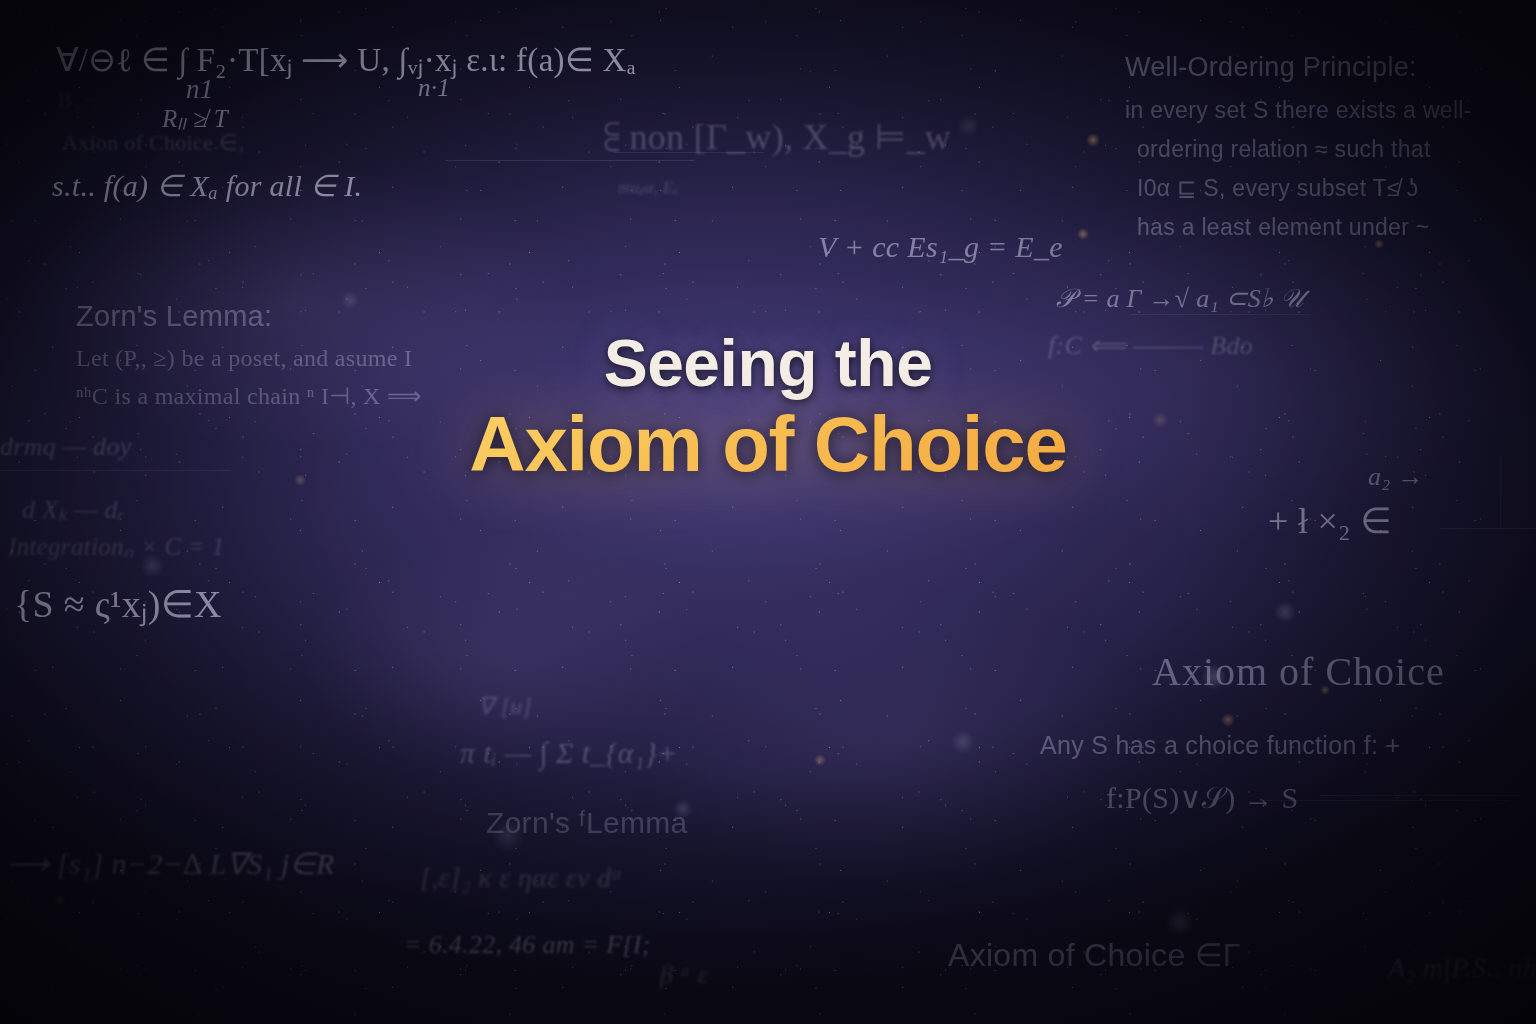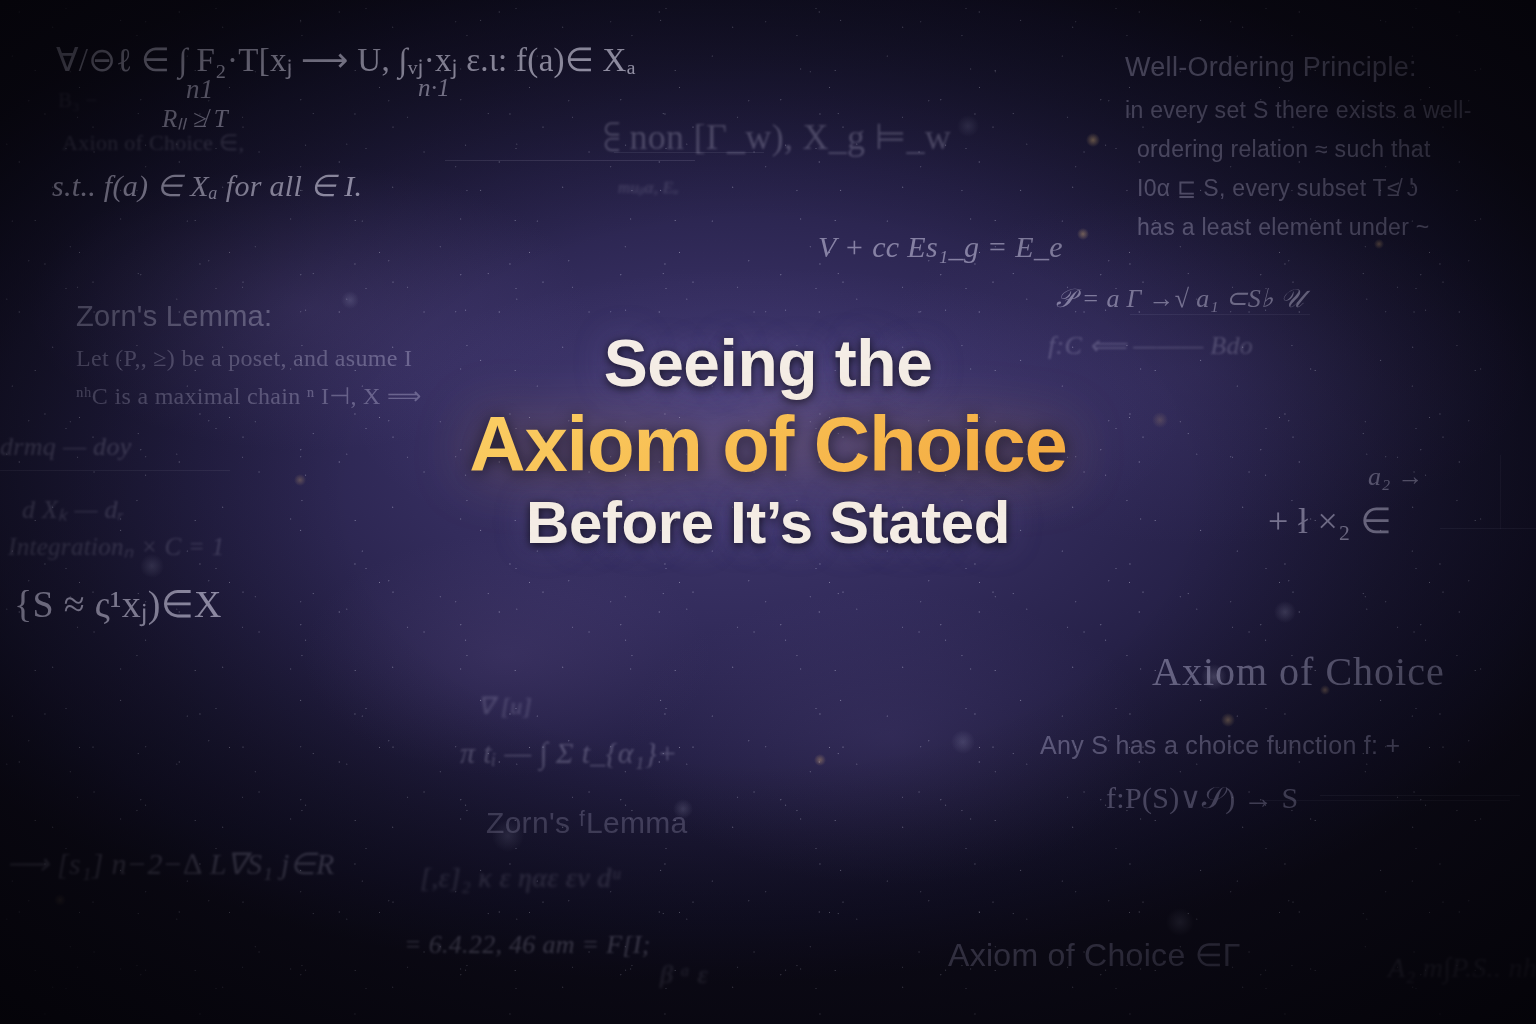--- a/index.html
+++ b/index.html
@@ -237,16 +237,15 @@
     <div class="chalk sans blur-b" style="left:948px;top:936px;font-size:32px;color:#a6a2c4;opacity:.40;">Axiom of Choice ∈Γ</div>
 
   </div>
 
   <div class="bg-vignette"></div>
   <div class="glow-behind"></div>
 
   <div id="title-block">
     <div class="t-line1">Seeing the</div>
     <div class="t-line2">Axiom of Choice</div>
-    <div class="t-line3">Before It’s Stated</div>
   </div>
 
 </div>
 
 </body></html>

